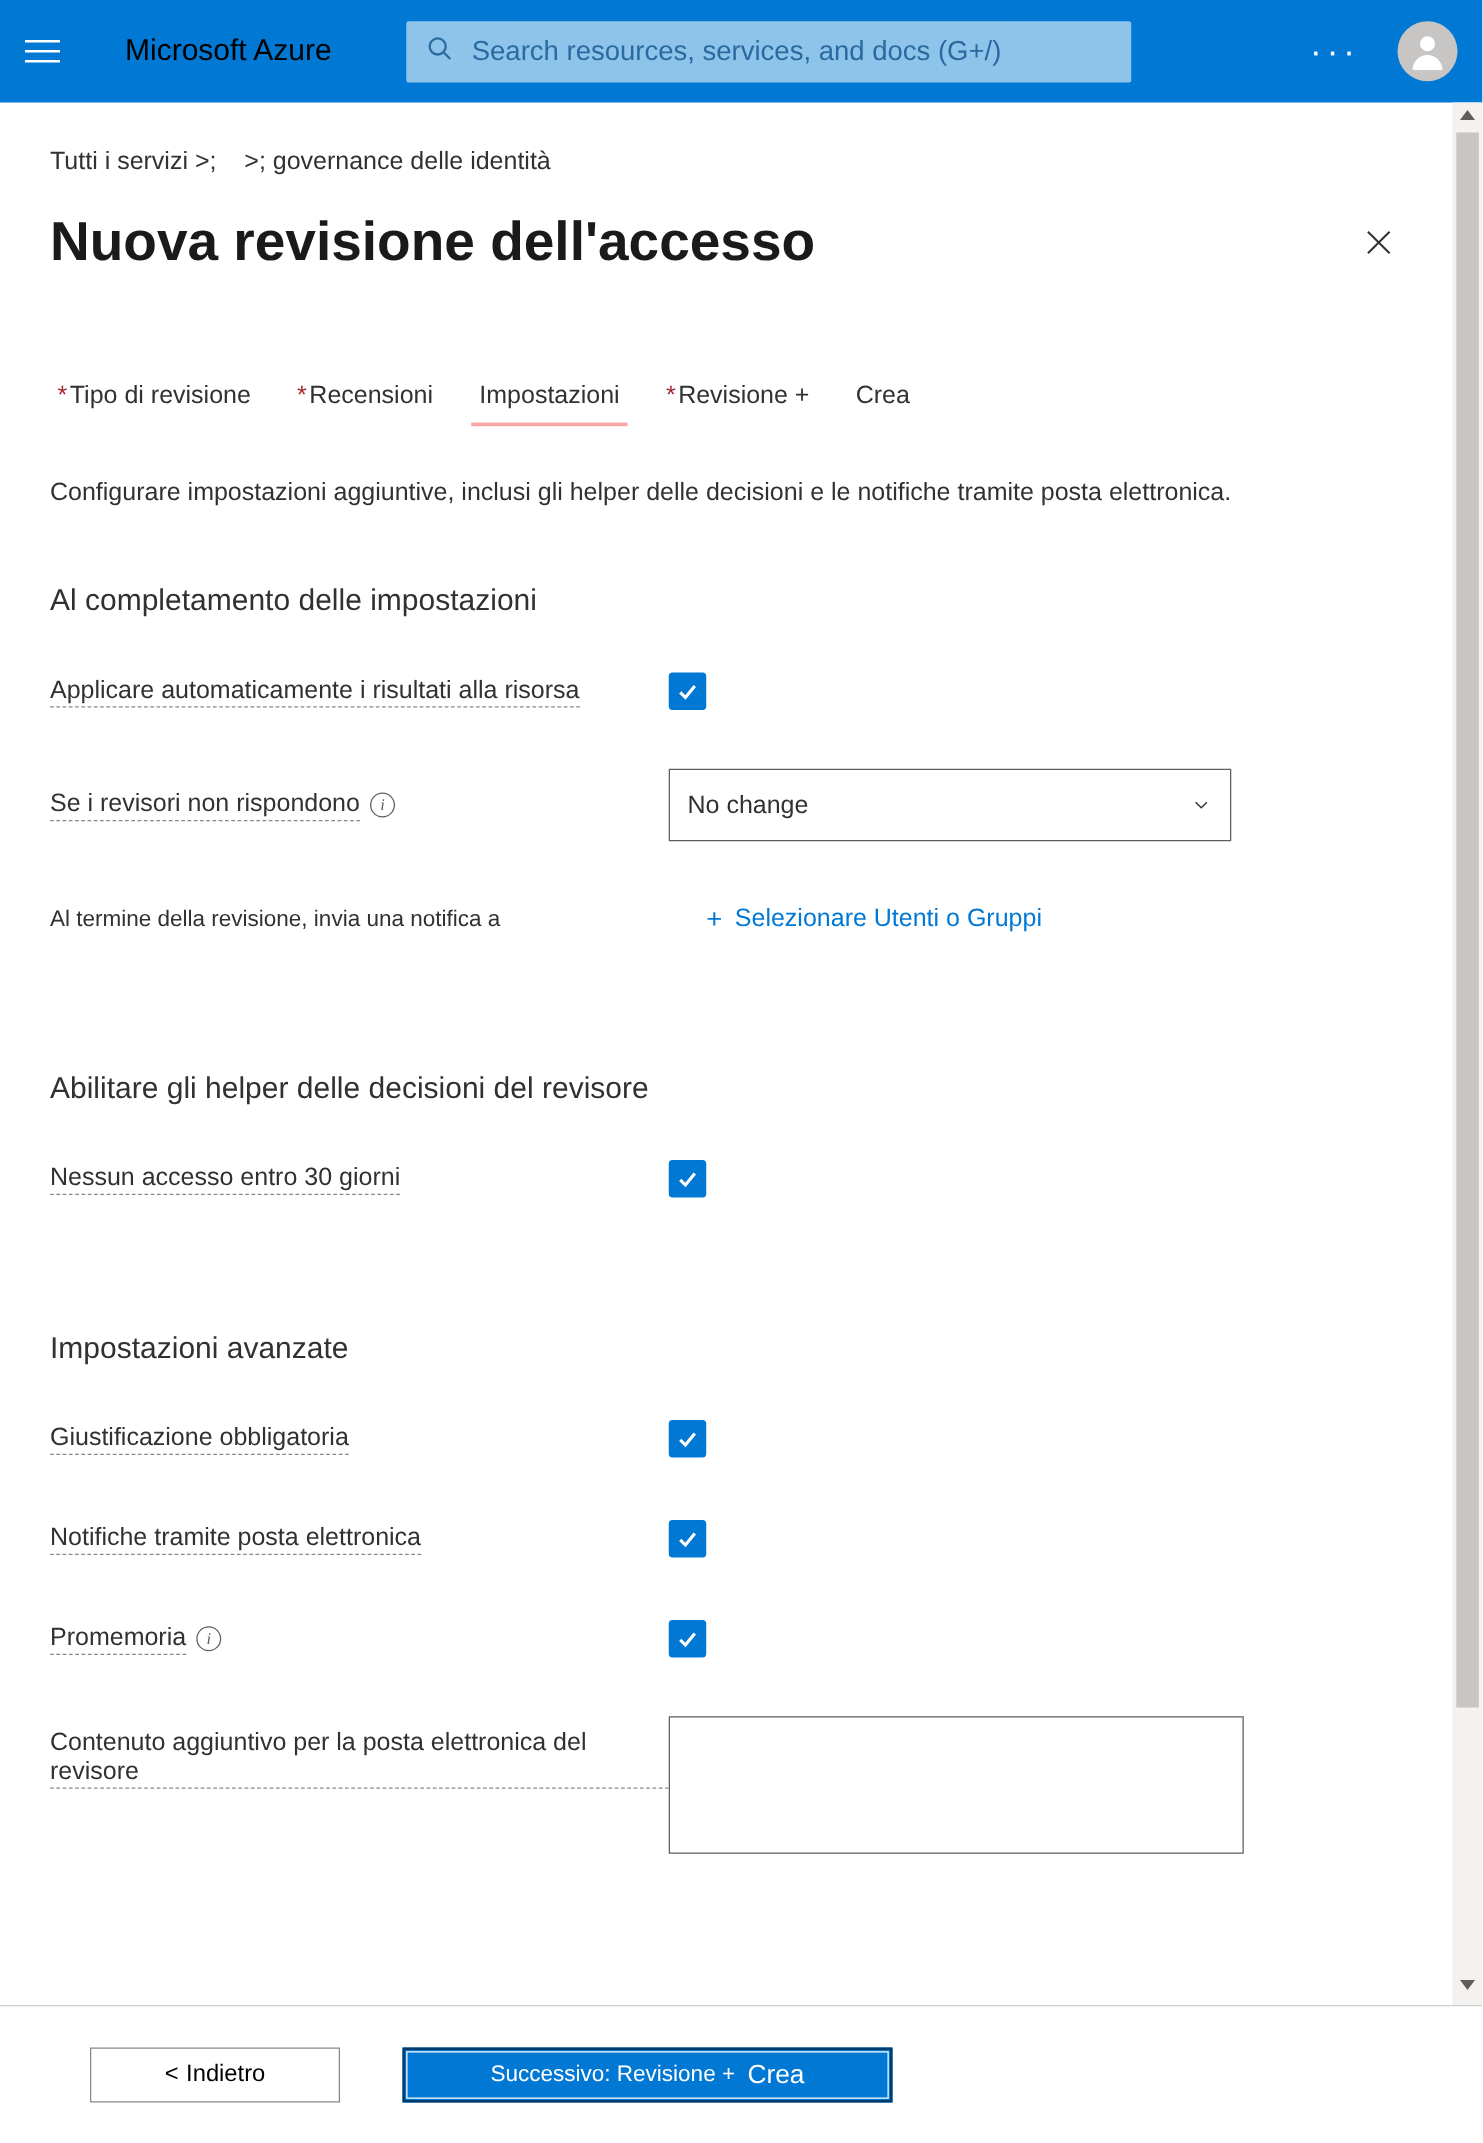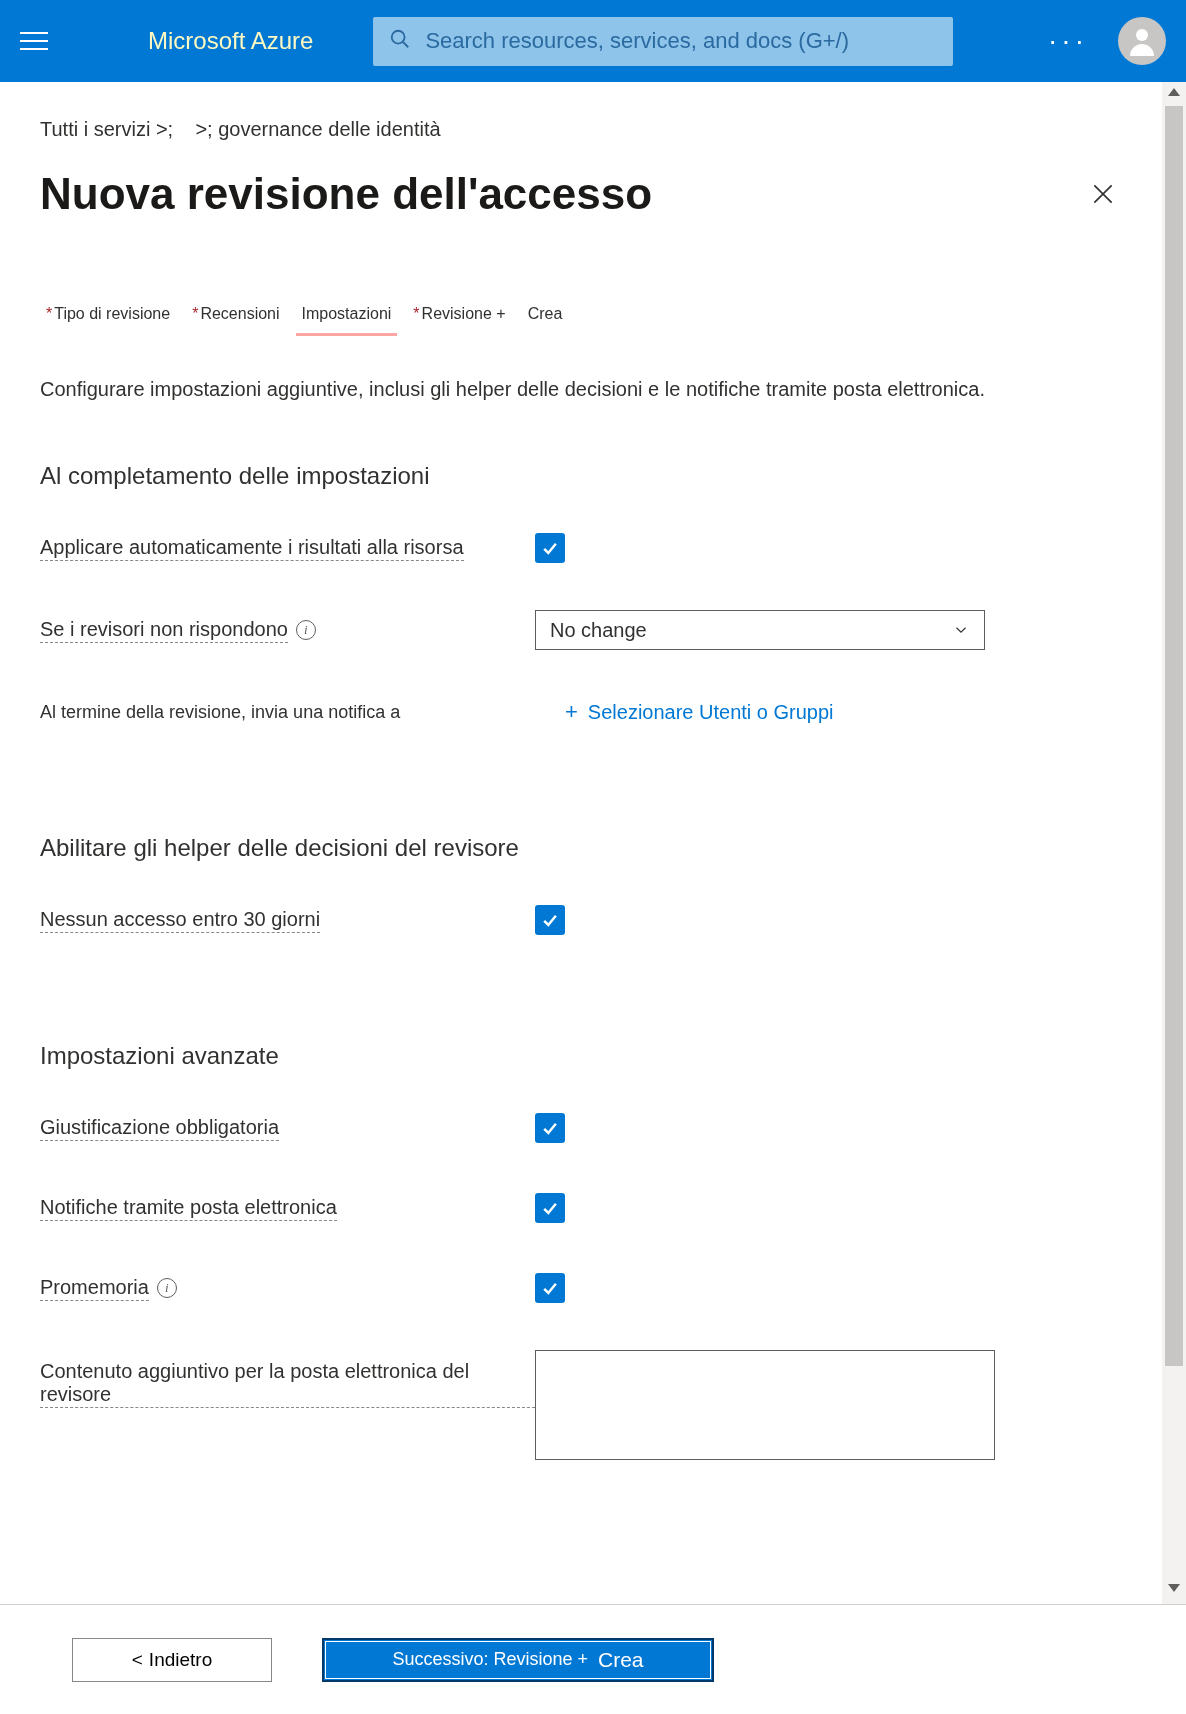--- a/index.html
+++ b/index.html
@@ -1,57 +1,57 @@
 <!DOCTYPE html>
 <html><head>
 <meta charset="utf-8">
 <style>
 * { box-sizing: border-box; margin: 0; padding: 0; }
 body { font-family: "Segoe UI", Arial, sans-serif; background: #fff; color: #323130; width: 1186px; height: 1714px; overflow: hidden; position: relative; }
 
 .topbar { background: #0078d4; height: 82px; display: flex; align-items: center; padding: 0 20px; }
 .hamburger { width: 40px; height: 40px; display: flex; flex-direction: column; justify-content: center; gap: 6px; cursor: pointer; margin-right: 40px; }
 .hamburger span { display: block; height: 2px; background: #fff; width: 28px; }
-.brand { color: #fef9c3; font-size: 24px; font-weight: 400; margin-right: 60px; margin-left: 48px; }
+.brand { color: #000000; font-size: 24px; font-weight: 400; margin-right: 60px; }
 .searchbox { background: #8fc4ea; height: 49px; flex: 0 0 580px; display: flex; align-items: center; border-radius: 2px; padding: 0 16px; }
 .search-icon svg { width: 22px; height: 22px; }
 .search-input { background: transparent; border: none; outline: none; font-size: 22px; color: #1a5a8f; margin-left: 14px; flex: 1; }
 .search-input::placeholder { color: #2a6aa0; }
 .topbar-spacer { flex: 1; }
 .more-dots { color: #fff; font-size: 28px; letter-spacing: 4px; margin-right: 30px; cursor: pointer; }
 .avatar { width: 48px; height: 48px; border-radius: 50%; background: #c8c6c4; display: flex; align-items: center; justify-content: center; }
 .avatar svg { width: 36px; height: 36px; }
 
 .content { padding: 36px 40px 0 40px; position: relative; }
 .breadcrumb { font-size: 20px; color: #323130; margin-bottom: 28px; }
 .breadcrumb a { color: #323130; text-decoration: none; }
 
 .page-head { display: flex; align-items: center; margin-bottom: 80px; }
 .page-title { font-size: 44px; font-weight: 600; color: #1b1a19; flex: 1; }
 .close-x { width: 26px; height: 26px; cursor: pointer; margin-right: 30px; }
 
-.tabs { display: flex; gap: 10px; border-bottom: none; margin-bottom: 40px; font-size: 16px; }
+.tabs { display: flex; gap: 25px; border-bottom: none; margin-bottom: 40px; font-size: 20px; }
 .tab { padding: 6px 6px 10px 6px; cursor: pointer; position: relative; }
 .tab .req { color: #a4262c; margin-right: 2px; }
 .tab.first { margin-left: 0; }
 .tab.active { border-bottom: 3px solid #fca5a5; }
 
 .desc { font-size: 20px; margin-bottom: 60px; line-height: 1.3; }
 
 .section-title { font-size: 24px; font-weight: 400; color: #323130; margin-bottom: 40px; }
 
 .field-row { display: flex; align-items: center; margin-bottom: 44px; min-height: 36px; }
 .field-label { flex: 0 0 495px; font-size: 20px; display: flex; align-items: center; gap: 8px; }
 .field-label .info-icon { width: 20px; height: 20px; border: 1px solid #605e5c; border-radius: 50%; display: inline-flex; align-items: center; justify-content: center; font-size: 13px; color: #605e5c; font-style: italic; font-family: serif; }
 .dotted { border-bottom: 1px dashed #888; padding-bottom: 1px; display: inline-block; }
 
 .checkbox { width: 30px; height: 30px; background: #0078d4; border-radius: 3px; display: flex; align-items: center; justify-content: center; cursor: pointer; }
 .checkbox svg { width: 20px; height: 20px; }
 
-.select { border: 1px solid #605e5c; height: 40px; width: 450px; display: flex; align-items: center; padding: 0 14px; font-size: 20px; color: #323130; justify-content: space-between; cursor: pointer; }
+.select { border: 1px solid #605e5c; height: 58px; width: 450px; display: flex; align-items: center; padding: 0 14px; font-size: 20px; color: #323130; justify-content: space-between; cursor: pointer; }
 .select .chev { width: 18px; height: 18px; }
 
 .add-link { color: #0078d4; font-size: 20px; cursor: pointer; display: flex; align-items: center; gap: 10px; margin-left: 30px; }
 .add-link .plus { font-size: 22px; font-weight: 400; }
 
 .textarea-wrap { display: flex; align-items: flex-start; }
 .textarea-wrap .field-label { padding-top: 10px; }
 .textarea { border: 1px solid #605e5c; width: 460px; height: 110px; resize: none; font-size: 18px; padding: 8px; outline: none; font-family: inherit; }
 
 .section-gap { height: 60px; }

